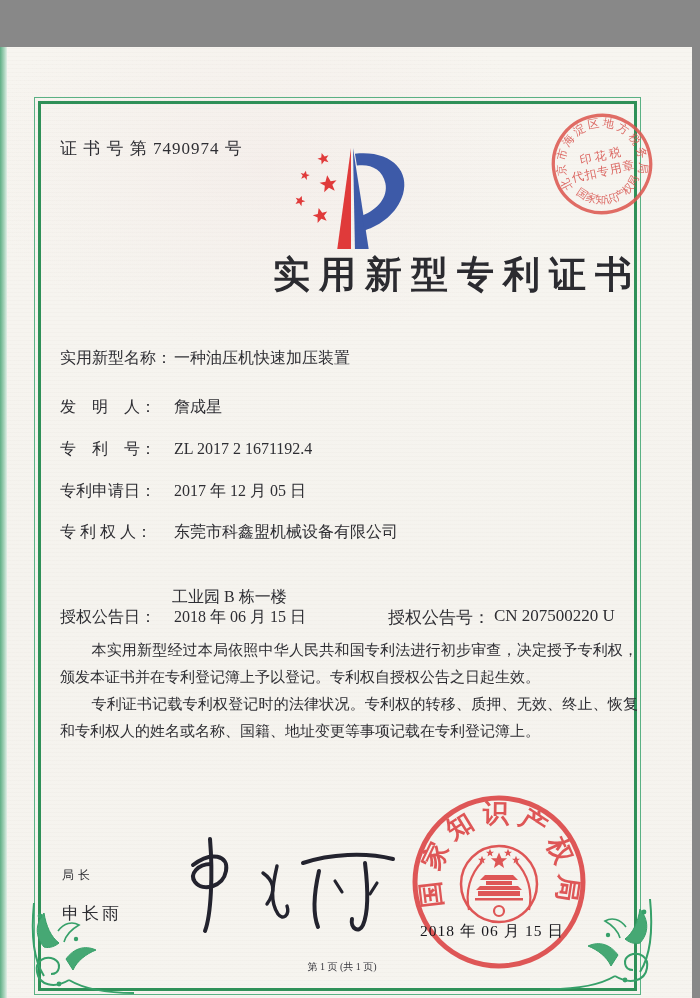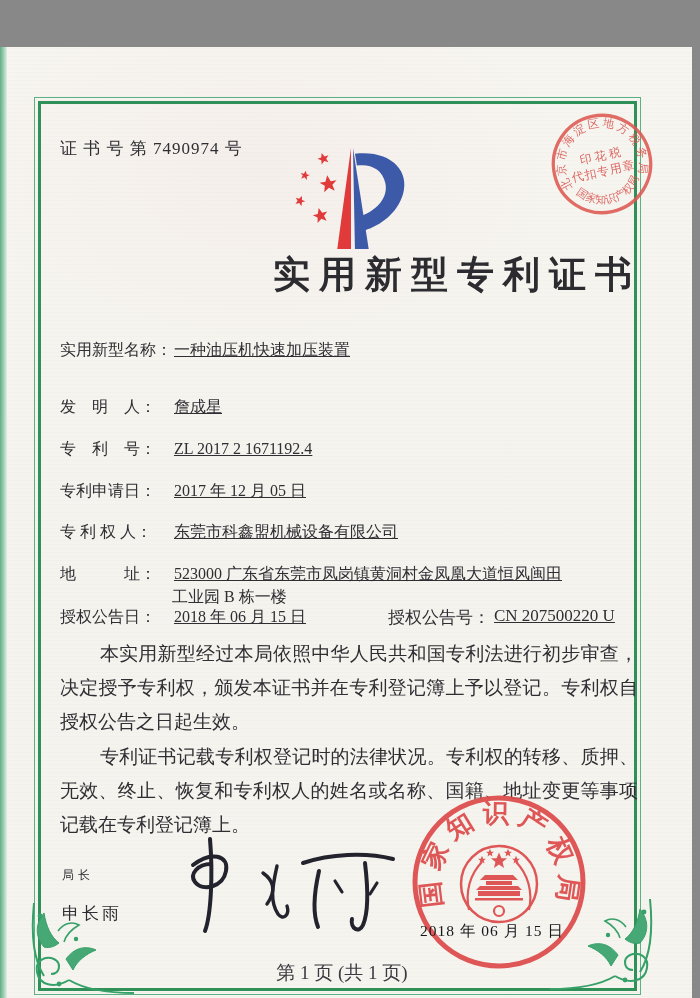--- a/index.html
+++ b/index.html
@@ -16,30 +16,30 @@
     background:linear-gradient(90deg,#5fae85,#a8d4bc 60%,#e2efe7);}
   .frame-outer{position:absolute;left:34px;top:50px;right:51px;bottom:50px;
     border:1.5px solid #5ab184;}
   .frame-inner{position:absolute;inset:3px;border:3px solid #2f9058;}
   .abs{position:absolute;}
   .cert-no{left:60px;top:90px;font-size:17px;letter-spacing:1px;}
   .title{left:34px;right:51px;top:203px;text-align:right;font-size:37px;font-weight:bold;
     letter-spacing:9px;color:#2b2b30;}
   .field-row{left:60px;display:flex;align-items:flex-start;font-size:16px;line-height:1.35;}
   .field-label{display:inline-block;width:114px;flex:0 0 114px;white-space:pre;}
-  .field-value{white-space:pre;text-decoration:underline;}
+  .field-value{white-space:pre;}
   .addr-line2{left:172px;font-size:16px;}
   .grant-no-row{left:388px;display:flex;font-size:17px;}
   .grant-no-row .field-label{width:auto;flex:0 0 auto;margin-right:4px;}
-  .paras{left:60px;top:590px;width:578px;font-size:19px;line-height:1.8;text-align:justify;}
+  .paras{left:60px;top:590px;width:578px;font-size:15px;line-height:1.8;text-align:justify;}
   .paras p{margin:0;text-indent:2.1em;}
   .signer-title{left:62px;top:820px;font-size:12px;letter-spacing:4px;}
   .signer-name{left:62px;top:855px;font-size:17px;letter-spacing:3px;}
   .seal-date{left:420px;top:874px;width:170px;font-size:15.5px;letter-spacing:1px;color:#17171c;z-index:5;}
-  .footer{left:34px;width:616px;top:913px;text-align:center;font-size:19px;color:#3a3a40;}
+  .footer{left:34px;width:616px;top:913px;text-align:center;font-size:10px;color:#3a3a40;}
   .logo-box{left:287px;top:98px;width:130px;height:108px;}
   .tax-stamp-box{left:543px;top:58px;width:118px;height:118px;transform:rotate(-12deg);opacity:.88;}
   .seal-box{left:403px;top:745px;width:192px;height:192px;opacity:.93;z-index:4;}
   .signature-box{left:165px;top:786px;width:245px;height:102px;z-index:3;}
   .orn-bl{left:14px;top:840px;width:122px;height:122px;}
   .orn-br{left:548px;top:836px;width:122px;height:122px;transform:scaleX(-1);}
 </style>
 </head>
 <body>
 
@@ -77,43 +77,39 @@
     <path d="M68,9 C104,5 124,26 117,50 C111,70 94,82 78,87 L75,72 C91,66 102,53 99,39 C96,24 83,19 70,21 Z" fill="#3d5aa8"></path>
     <use href="#star" x="0" y="0" fill="#e03a3a" transform="translate(36,14) scale(0.62) rotate(-18)"></use>
     <use href="#star" x="0" y="0" fill="#e03a3a" transform="translate(17,31) scale(0.5) rotate(12)"></use>
     <use href="#star" x="0" y="0" fill="#e03a3a" transform="translate(41,40) scale(0.92) rotate(-8)"></use>
     <use href="#star" x="0" y="0" fill="#e03a3a" transform="translate(12,57) scale(0.55) rotate(20)"></use>
     <use href="#star" x="0" y="0" fill="#e03a3a" transform="translate(33,72) scale(0.8) rotate(-14)"></use>
   </svg>
 
   <div class="abs title">实用新型专利证书</div>
 
-  <div class="abs field-row" style="top:292px">
+  <div class="abs field-row" style="top:300px">
     <span class="field-label">实用新型名称：</span>
     <span class="field-value">一种油压机快速加压装置</span>
   </div>
   <div class="abs field-row" style="top:349px">
     <span class="field-label">发　明　人：</span>
     <span class="field-value">詹成星</span>
   </div>
   <div class="abs field-row" style="top:391px">
     <span class="field-label">专　利　号：</span>
     <span class="field-value">ZL 2017 2 1671192.4</span>
   </div>
   <div class="abs field-row" style="top:433px">
     <span class="field-label">专利申请日：</span>
     <span class="field-value">2017 年 12 月 05 日</span>
   </div>
   <div class="abs field-row" style="top:474px">
     <span class="field-label">专 利 权 人：</span>
     <span class="field-value">东莞市科鑫盟机械设备有限公司</span>
-  </div>
-  <div class="abs field-row" style="top:516px">
-    <span class="field-label">地　　　址：</span>
-    <span class="field-value">523000 广东省东莞市凤岗镇黄洞村金凤凰大道恒风闽田</span>
   </div>
   <div class="abs addr-line2" style="top:540px">工业园 B 栋一楼</div>
   <div class="abs field-row" style="top:559px">
     <span class="field-label">授权公告日：</span>
     <span class="field-value">2018 年 06 月 15 日</span>
   </div>
   <div class="abs grant-no-row" style="top:559px">
     <span class="field-label">授权公告号：</span>
     <span class="field-value">CN 207500220 U</span>
   </div>

